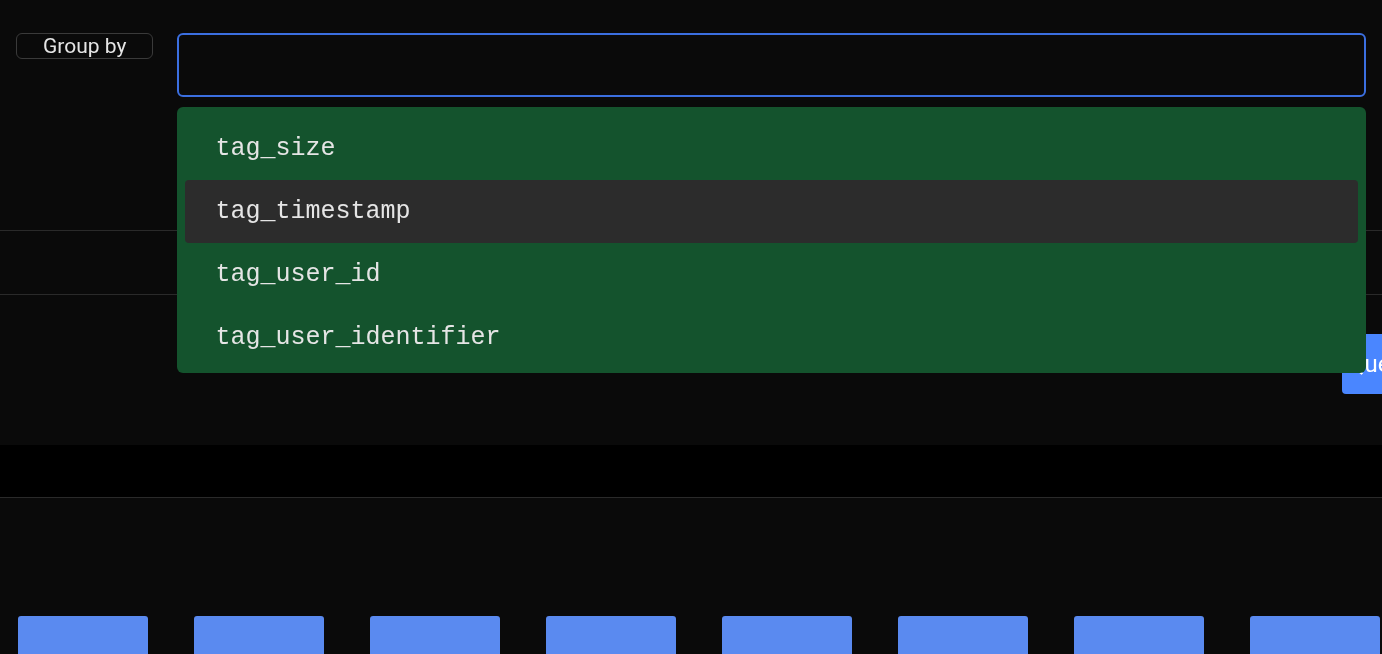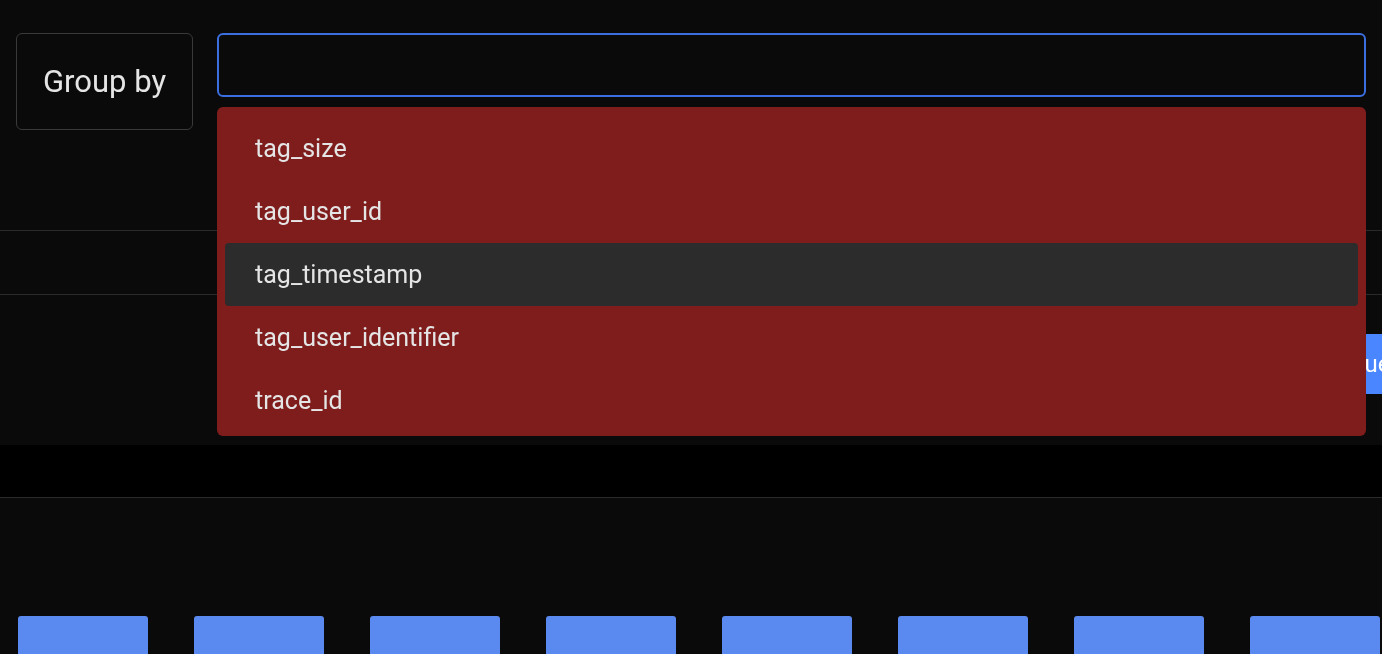--- a/index.html
+++ b/index.html
@@ -18,22 +18,22 @@
     }
     .row {
       display: flex;
       align-items: flex-start;
       padding: 33px 16px 0 16px;
       gap: 24px;
     }
     .label-chip {
       border: 1px solid #3a3a3a;
       border-radius: 6px;
-      padding: 29px 26px;
-      font-size: 31px;
+      padding: 0 26px;
+      font-size: 21px;
       color: #e5e5e5;
       background: transparent;
       white-space: nowrap;
     }
     .input-wrap {
       flex: 1;
       position: relative;
     }
     .group-input {
       width: 100%;
@@ -45,24 +45,25 @@
       color: #e5e5e5;
       padding: 0 22px;
       outline: none;
       caret-color: #e5e5e5;
     }
     .dropdown {
       position: absolute;
       top: 74px;
       left: 0;
       right: 0;
-      background: #7f1d1d;
+      background: #14532d;
       border-radius: 6px;
       padding: 10px 0 4px 0;
       z-index: 10;
+      font-family: Liberation Mono, monospace;
     }
     .dropdown-item {
       padding: 17px 30px;
       font-size: 25px;
       color: #e5e5e5;
       cursor: pointer;
       border-radius: 4px;
       margin: 0 8px;
     }
     .dropdown-item.highlighted {
@@ -142,19 +143,18 @@
 </div>
 
 <div class="row">
   <div class="label-chip">
     <span>Group by</span>
   </div>
   <div class="input-wrap">
     <input type="text" class="group-input" autofocus="" value="" style="">
     <div class="dropdown" id="dropdown">
         <div class="dropdown-item">tag_size</div>
+        <div class="dropdown-item highlighted">tag_timestamp</div>
         <div class="dropdown-item">tag_user_id</div>
-        <div class="dropdown-item highlighted">tag_timestamp</div>
         <div class="dropdown-item">tag_user_identifier</div>
-        <div class="dropdown-item">trace_id</div>
       </div>
   </div>
 </div>
 
 </body></html>

